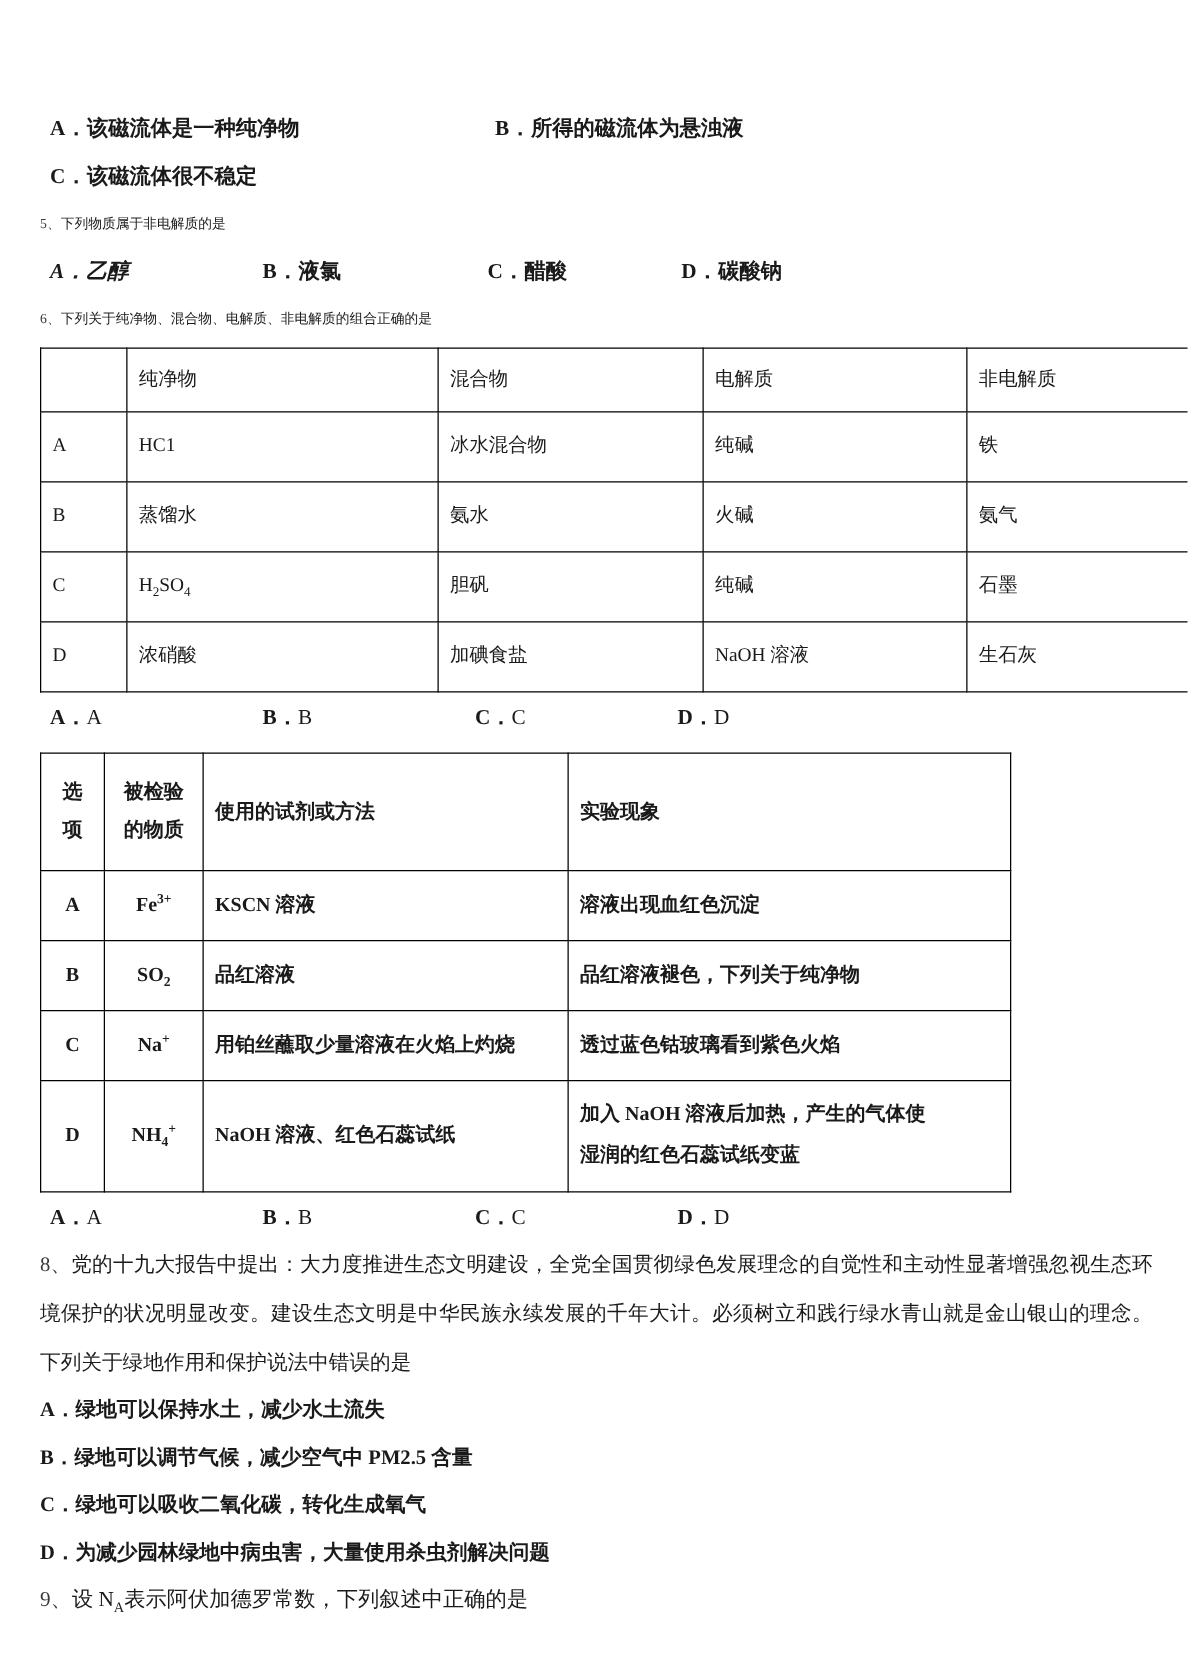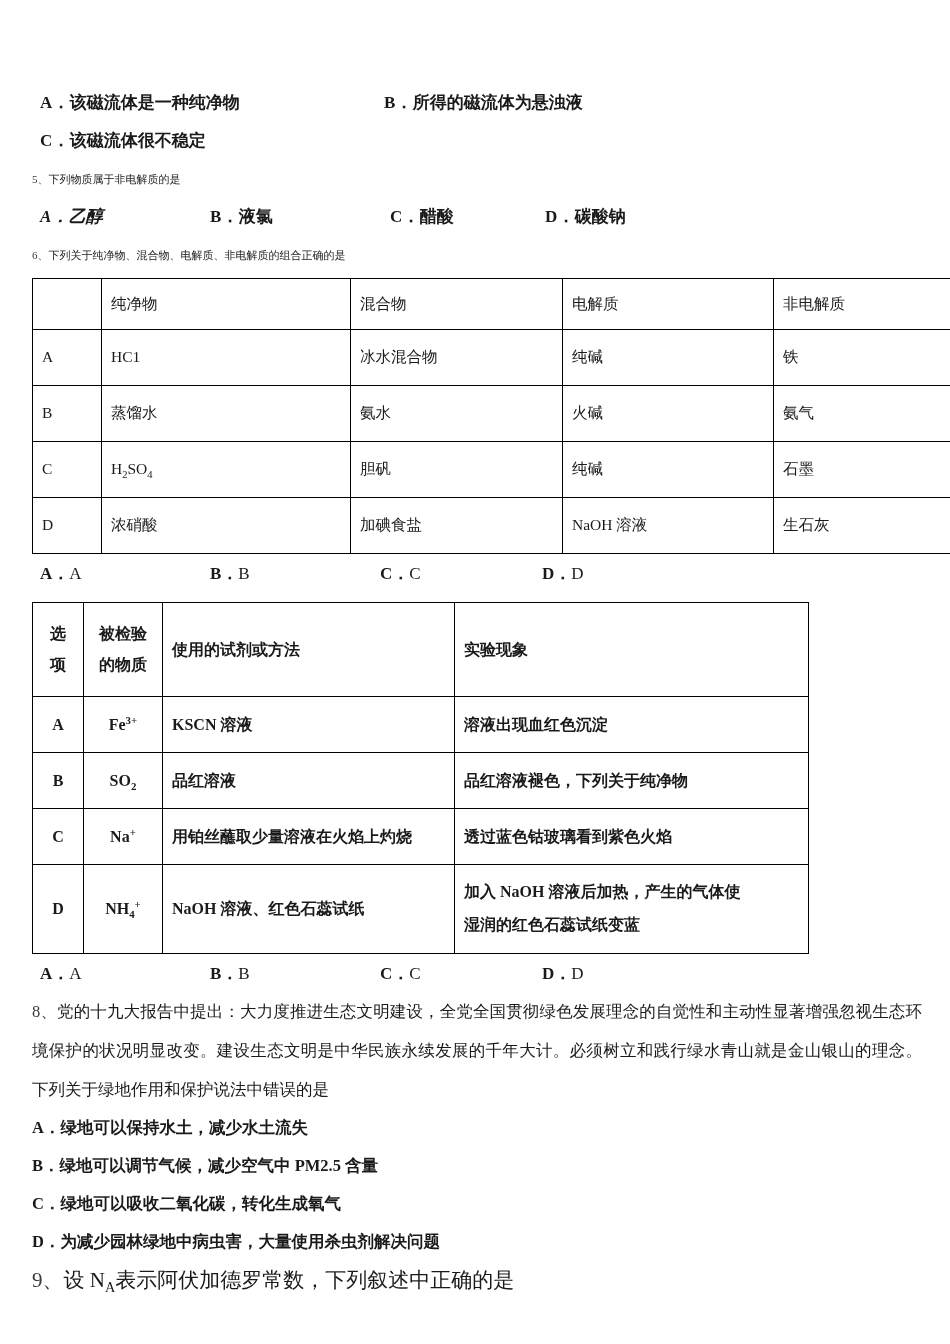--- a/index.html
+++ b/index.html
@@ -70,21 +70,21 @@
   .listline {
     font-size: 16.5px;
     line-height: 38px;
     height: 38px;
     font-weight: bold;
     white-space: nowrap;
   }
   .listline .lbl { font-weight: bold; }
 
   .plainline {
-    font-size: 21px;
+    font-size: 17px;
     line-height: 38px;
     height: 38px;
     white-space: nowrap;
   }
 
   sub, sup {
     font-size: 68%;
     line-height: 0;
   }
   sup { vertical-align: super; }
@@ -153,21 +153,21 @@
 </head>
 <body>
 
 <div class="page">
 <div class="content">
 
   <div class="optrow">
     <span class="opt" style="left:8px;">
       <span class="lbl">A．</span><span class="txt">该磁流体是一种纯净物</span>
     </span>
-    <span class="opt" style="left:352px;">
+    <span class="opt" style="left:364px;">
       <span class="lbl">B．</span><span class="txt">所得的磁流体为悬浊液</span>
     </span>
   </div>
 
   <div class="optrow">
     <span class="opt" style="left:8px;">
       <span class="lbl">C．</span><span class="txt">该磁流体很不稳定</span>
     </span>
   </div>
 

